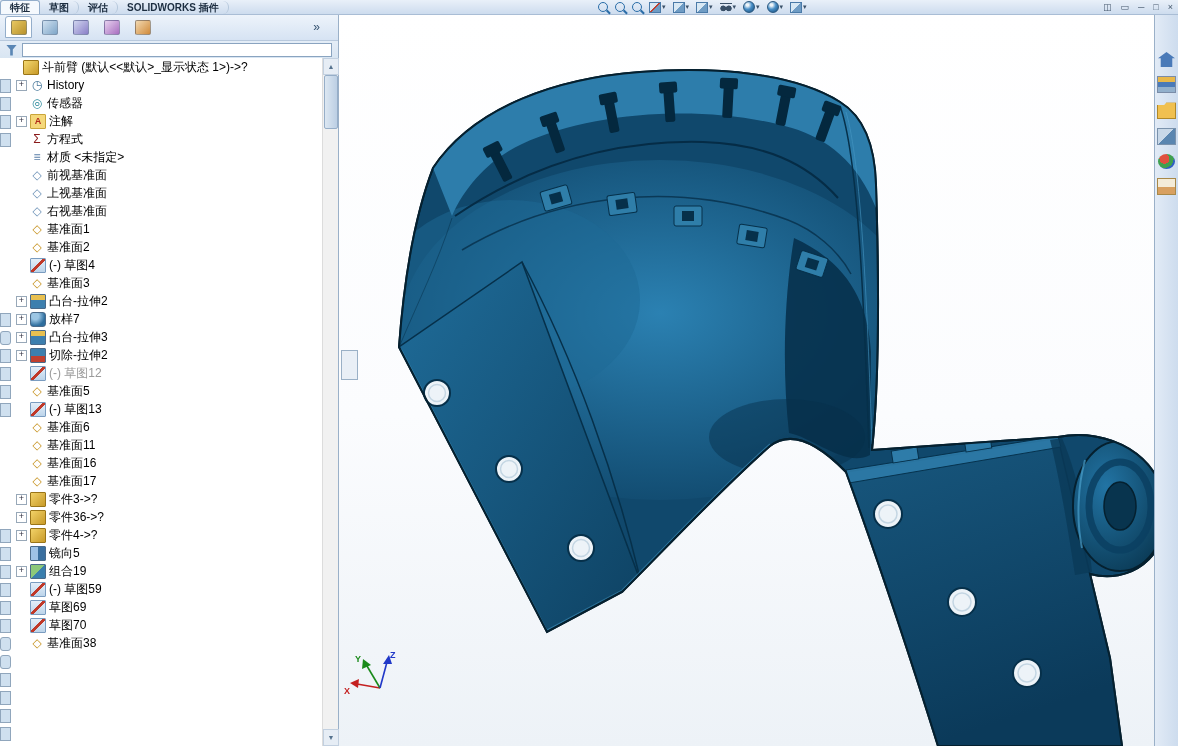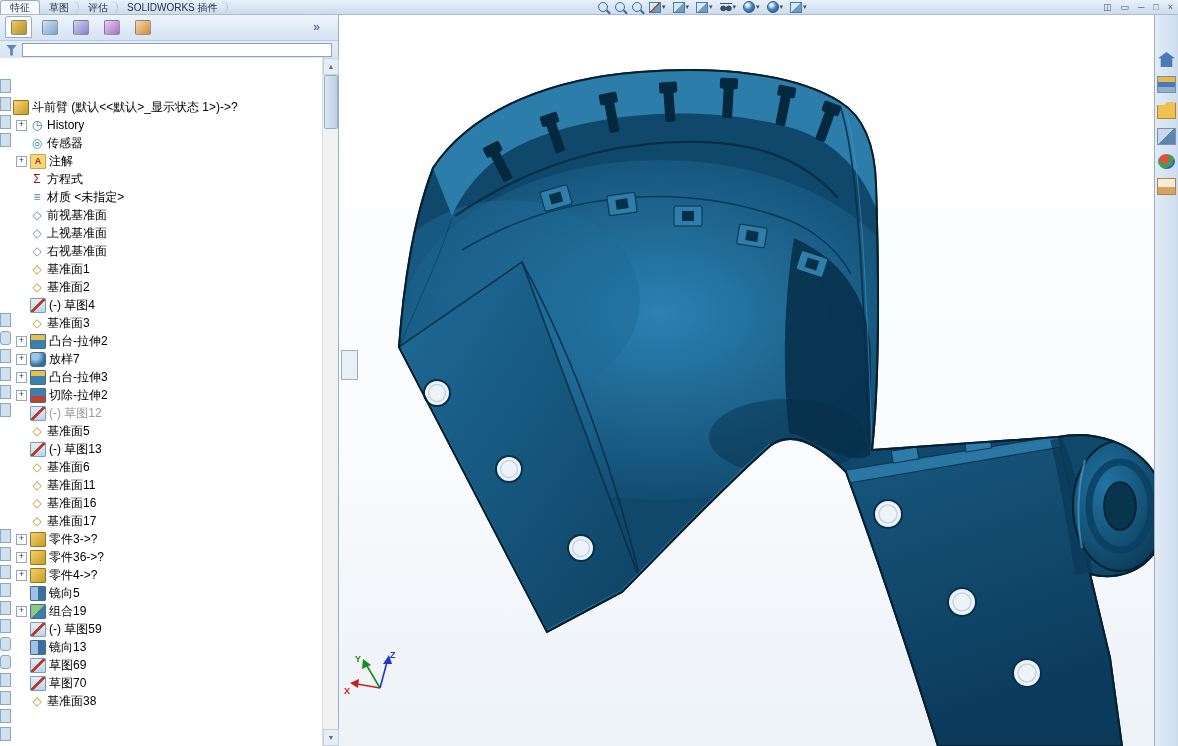--- a/index.html
+++ b/index.html
@@ -4,21 +4,21 @@
 <style>
   html,body{margin:0;padding:0;}
   body{
     width:1178px;height:746px;overflow:hidden;position:relative;
     font-family:"Liberation Sans","DejaVu Sans",sans-serif;
     background:#d3e1f2;-webkit-font-smoothing:antialiased;
   }
   
   #topbar{position:absolute;left:0;top:0;width:1178px;height:14px;
     background:linear-gradient(#e9f0f9,#cddcee);border-bottom:1px solid #a9bdd5;z-index:5;}
-  #cmdtabs{position:absolute;left:0;top:0;height:14px;display:flex;align-items:flex-end;}
+  #cmdtabs{position:absolute;left:0;top:0;height:14px;display:flex;align-items:flex-end;font-weight:bold;}
   .ctab{font-size:10px;padding:0 9px;height:13px;line-height:13px;color:#1c2d40;border-right:1px solid #b6c8dc;white-space:nowrap;border-radius:6px;}
   .ctab.active{background:#f5f9fd;border:1px solid #94aecb;border-bottom:none;border-radius:3px 3px 0 0;}
   #vtbar{position:absolute;left:596px;top:0;height:14px;display:flex;align-items:center;gap:3px;}
   .vtb{display:inline-flex;align-items:center;height:13px;padding:0 2px;cursor:default;}
   .vtb .caret{font-size:7px;color:#3a5068;font-style:normal;margin-left:1px;}
   .g{display:inline-block;position:relative;}
   .g-mag{width:8px;height:8px;border:1.5px solid #2a6da8;border-radius:50%;}
   .g-mag::after{content:"";position:absolute;width:5px;height:1.6px;background:#2a6da8;right:-4px;bottom:-2px;transform:rotate(45deg);}
   .g-cube{width:10px;height:9px;border:1px solid #4a7aa8;background:linear-gradient(135deg,#d8e8f4 0 50%,#6f9cc4 50%);}
   .g-cut{width:10px;height:9px;border:1px solid #4a7aa8;
@@ -41,21 +41,21 @@
   .ptab.active{background:#fff;border-color:#94aecb;}
   .pticon{width:14px;height:13px;border-radius:2px;border:1px solid rgba(70,90,120,.45);}
   #pmore{margin-left:auto;margin-right:18px;font-size:12px;color:#33506e;}
   #filterrow{height:18px;background:linear-gradient(#e4edf7,#d8e5f2);display:flex;align-items:center;
     padding:0 6px;gap:5px;border-bottom:1px solid #c2d2e4;}
   .funnel{width:11px;height:11px;background:#5b87b5;
     clip-path:polygon(0 0,100% 0,62% 45%,62% 100%,38% 100%,38% 45%);}
   #filterinput{flex:1;height:12px;border:1px solid #8aa4c0;background:#fff;font-size:10px;padding:0 3px;outline:none;}
   #treewrap{position:absolute;top:44px;left:0;right:15px;bottom:0;overflow:hidden;background:#fff;}
   .trow{height:18px;display:flex;align-items:center;padding-left:16px;gap:3px;font-size:12px;white-space:nowrap;color:#000;}
-  .trow.root{padding-left:13px;margin-top:40px;}
+  .trow.root{padding-left:23px;}
   .expander{width:9px;height:9px;flex:0 0 9px;border:1px solid #98a8b8;background:#fff;
     font-size:9px;line-height:7px;text-align:center;color:#334;visibility:hidden;}
   .expander.has{visibility:visible;}
   .ticon{flex:0 0 14px;width:14px;height:13px;display:flex;align-items:center;justify-content:center;
     font-size:12px;line-height:13px;border-radius:1px;}
   .trow.gray .tlabel{color:#9a9a9a;}
   
   .i-root-part{background:linear-gradient(135deg,#f4d870,#c89a28);border:1px solid #9a7518;}
   .i-annotation{background:#f5d87a;border:1px solid #c9a53a;font-size:9px;font-weight:bold;}
   .i-sketch{background:linear-gradient(135deg,transparent 42%,#c03828 42% 58%,transparent 58%),
@@ -319,25 +319,20 @@
       </div>
       <div class="trow">
         <span class="expander has">+</span>
         <span class="ticon i-combine"></span>
         <span class="tlabel">组合19</span>
       </div>
       <div class="trow">
         <span class="expander"></span>
         <span class="ticon i-sketch"></span>
         <span class="tlabel">(-) 草图59</span>
-      </div>
-      <div class="trow">
-        <span class="expander"></span>
-        <span class="ticon i-mirror"></span>
-        <span class="tlabel">镜向13</span>
       </div>
       <div class="trow">
         <span class="expander"></span>
         <span class="ticon i-sketch"></span>
         <span class="tlabel">草图69</span>
       </div>
       <div class="trow">
         <span class="expander"></span>
         <span class="ticon i-sketch"></span>
         <span class="tlabel">草图70</span>

